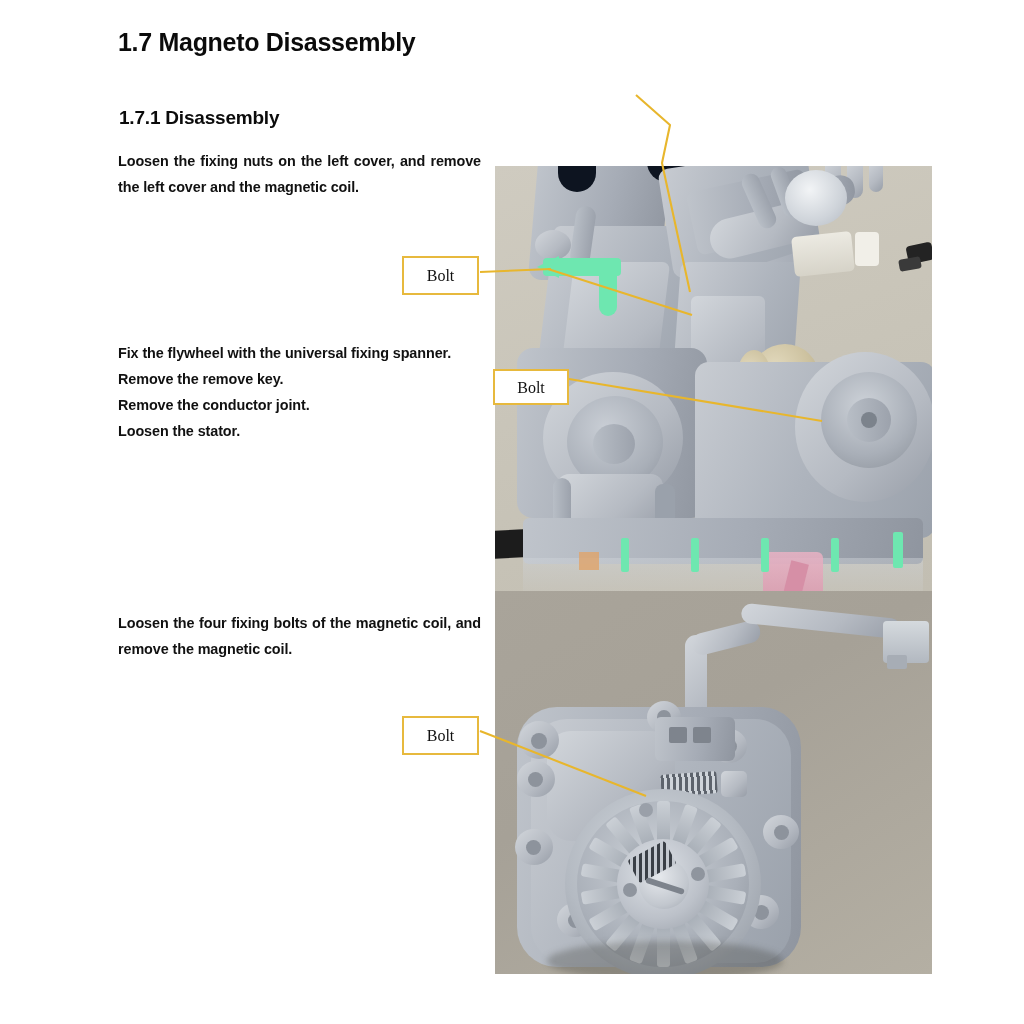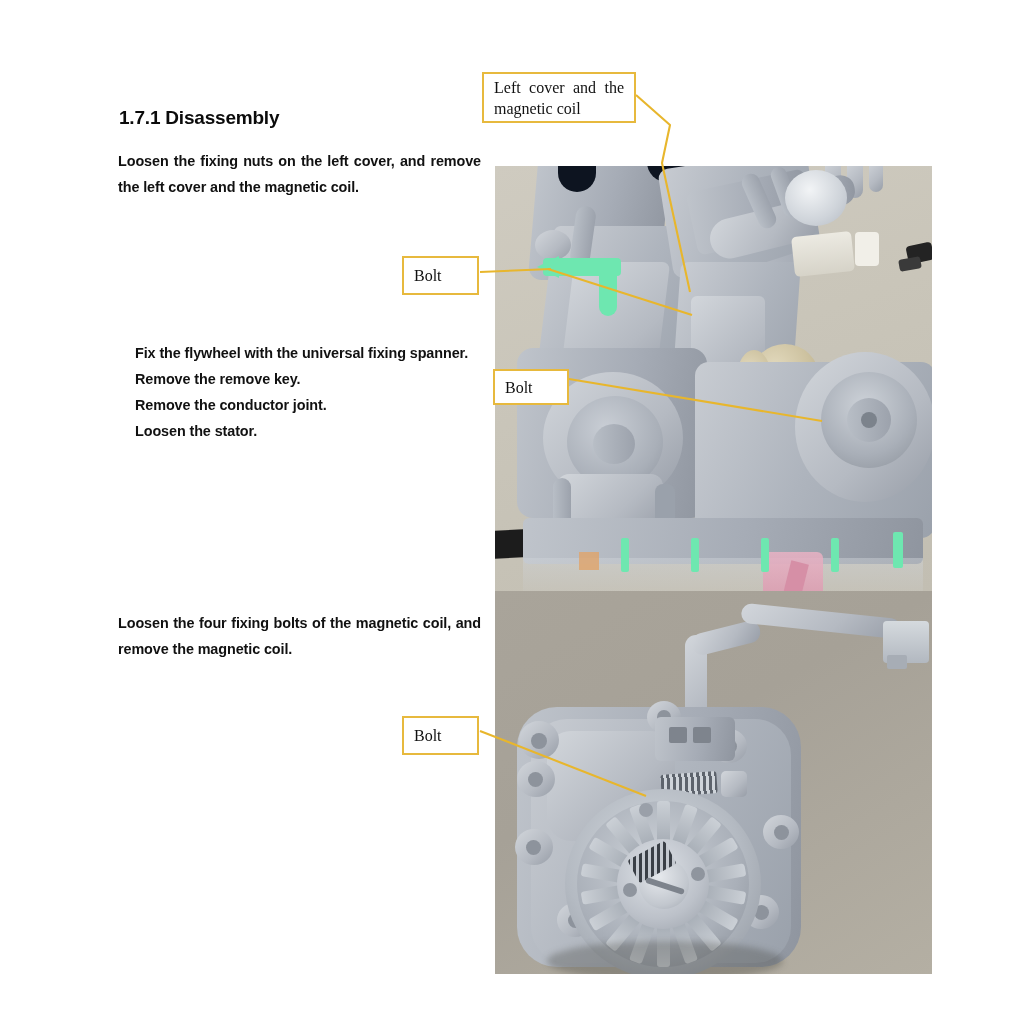--- a/index.html
+++ b/index.html
@@ -52,21 +52,21 @@
     font-weight: bold;
     line-height: 26px;
     color: #111111;
     letter-spacing: -0.1px;
   }
   .para.justify {
     text-align: justify;
     text-align-last: left;
   }
   #para-1 { left: 118px; top: 148px; width: 363px; }
-  #para-2 { left: 118px; top: 340px; width: 372px; margin-left: 17px; }
+  #para-2 { left: 118px; top: 340px; width: 372px; }
   #para-3 { left: 118px; top: 610px; width: 363px; }
   .para .ln { display: block; white-space: nowrap; }
 
   
   .figure {
     position: absolute;
     overflow: hidden;
   }
   #figure-engine {
     left: 495px;
@@ -100,21 +100,21 @@
     display: block;
     width: 100%;
     padding: 0 10px;
     box-sizing: border-box;
     line-height: 21px;
   }
   .callout.two-line .ctext {
     text-align: justify;
     text-align-last: left;
   }
-  .callout.center .ctext { text-align: left; }
+  .callout.center .ctext { text-align: center; }
 
   #callout-cover { left: 482px; top: 72px;  width: 154px; height: 51px; }
   #callout-bolt-1 { left: 402px; top: 256px; width: 77px;  height: 39px; }
   #callout-bolt-2 { left: 493px; top: 369px; width: 76px;  height: 36px; }
   #callout-bolt-3 { left: 402px; top: 716px; width: 77px;  height: 39px; }
 
   
   #leaders {
     position: absolute;
     left: 0; top: 0;
@@ -145,20 +145,21 @@
     background: linear-gradient(180deg,#cbd0d6 0%, #9ea5ae 100%);
     border-radius: 3px;
     transform-origin: 50% 100%;
   }
 </style>
 </head>
 <body>
 
 <div id="page">
 
+  <div class="h-main">1.7 Magneto Disassembly</div>
   <div class="h-sub">1.7.1 Disassembly</div>
 
   <div class="para justify" id="para-1">Loosen the fixing nuts on the left cover, and remove the left cover and the magnetic coil.</div>
 
   <div class="para" id="para-2">
     <span class="ln">Fix the flywheel with the universal fixing spanner.</span>
     <span class="ln">Remove the remove key.</span>
     <span class="ln">Remove the conductor joint.</span>
     <span class="ln">Loosen the stator.</span>
   </div>
@@ -313,23 +314,20 @@
     <div class="part" style="left:136px;top:258px;width:42px;height:26px;border-radius:3px;
          background:repeating-linear-gradient(118deg,#3a3f46 0 3px,#c4c9d0 3px 6px);transform:rotate(-28deg);"></div>
     <div class="part" style="left:150px;top:292px;width:40px;height:6px;background:#7d838c;border-radius:3px;transform:rotate(18deg);"></div>
     <div class="part" style="left:128px;top:292px;width:14px;height:14px;border-radius:50%;background:#8f959e;"></div>
     <div class="part" style="left:196px;top:276px;width:14px;height:14px;border-radius:50%;background:#8f959e;"></div>
     <div class="part" style="left:144px;top:212px;width:14px;height:14px;border-radius:50%;background:#9aa0a9;"></div>
 
     <div class="part" style="left:52px;top:350px;width:236px;height:40px;border-radius:50%;background:rgba(60,58,52,.30);filter:blur(3px);"></div>
   </div>
 
-  <div class="callout two-line" id="callout-cover">
-    <span class="ctext">Left cover and the magnetic coil</span>
-  </div>
 
   <div class="callout center" id="callout-bolt-1">
     <span class="ctext">Bolt</span>
   </div>
 
   <div class="callout center" id="callout-bolt-2">
     <span class="ctext">Bolt</span>
   </div>
 
   <div class="callout center" id="callout-bolt-3">

